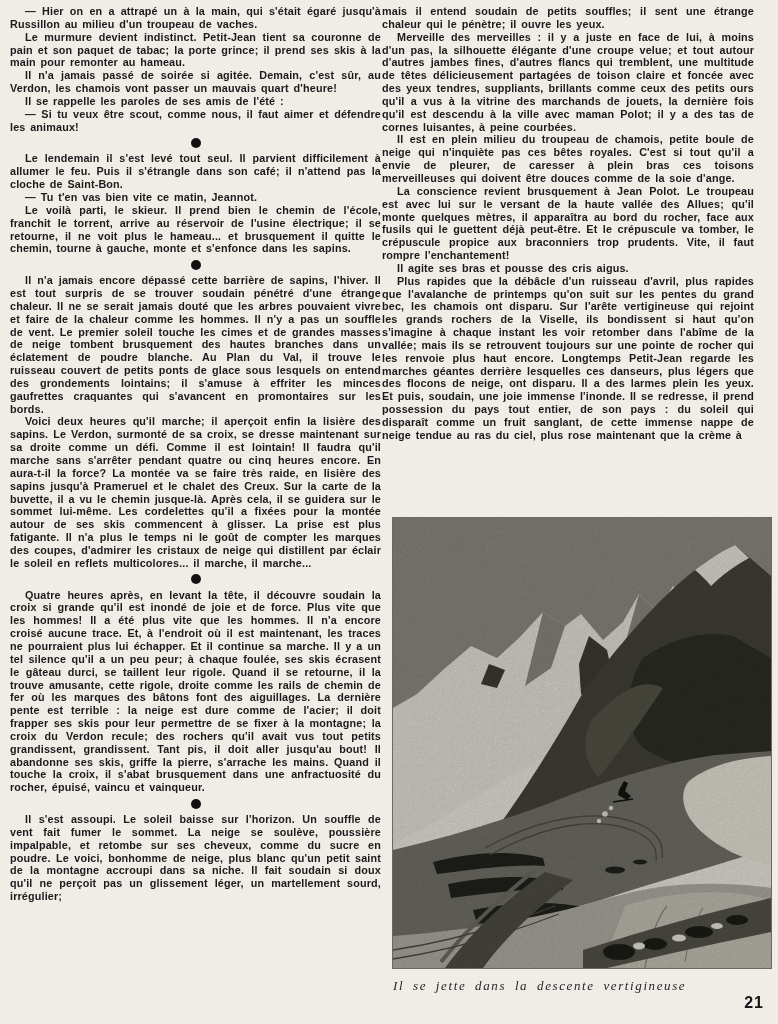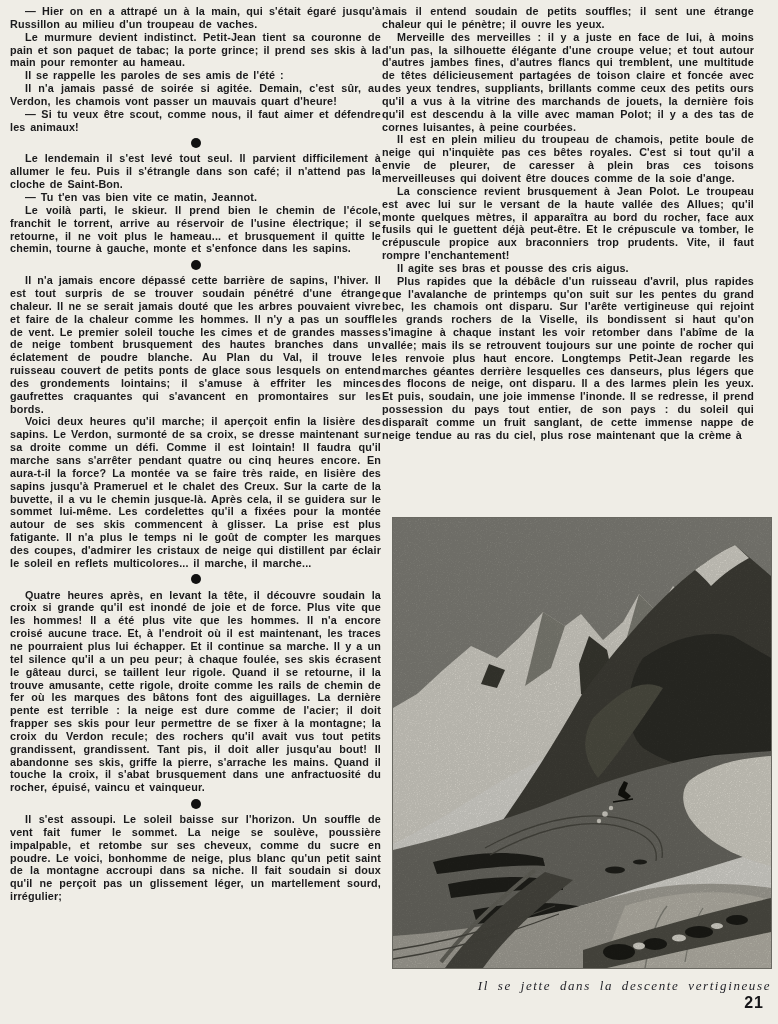--- a/index.html
+++ b/index.html
@@ -22,37 +22,37 @@
   .sep .dot { width:10px; height:10px; border-radius:50%; background:#111; }
   .figure-wrap {
     position:absolute; left:393px; top:518px; width:378px; height:450px;
     outline:1px solid #6a6962;
   }
   .figure-wrap svg { display:block; width:378px; height:450px; }
   .caption {
     position:absolute; left:393px; top:978px; width:378px;
     font-family:"Liberation Serif", serif; font-style:italic;
     font-size:13px; letter-spacing:1.6px; word-spacing:4px;
-    text-align:right; color:#24242a;
+    text-align:left; color:#24242a;
   }
   .page-number {
     position:absolute; right:14px; top:994px;
     font-size:16px; font-weight:bold; letter-spacing:1px; color:#151518;
   }
 </style>
 </head>
 <body>
 
 <div class="page">
 
   <div class="col col-left">
     <p>— Hier on en a attrapé un à la main, qui s'était égaré jusqu'à Russillon au milieu d'un troupeau de vaches.</p>
     <p>Le murmure devient indistinct. Petit-Jean tient sa couronne de pain et son paquet de tabac; la porte grince; il prend ses skis à la main pour remonter au hameau.</p>
+    <p>Il n'a jamais passé de soirée si agitée. Demain, c'est sûr, au Verdon, les chamois vont passer un mauvais quart d'heure!</p>
     <p>Il se rappelle les paroles de ses amis de l'été :</p>
-    <p>Il n'a jamais passé de soirée si agitée. Demain, c'est sûr, au Verdon, les chamois vont passer un mauvais quart d'heure!</p>
     <p>— Si tu veux être scout, comme nous, il faut aimer et défendre les animaux!</p>
     <div class="sep">
         <span class="dot"></span>
       </div>
     <p>Le lendemain il s'est levé tout seul. Il parvient difficilement à allumer le feu. Puis il s'étrangle dans son café; il n'attend pas la cloche de Saint-Bon.</p>
     <p>— Tu t'en vas bien vite ce matin, Jeannot.</p>
     <p>Le voilà parti, le skieur. Il prend bien le chemin de l'école, franchit le torrent, arrive au réservoir de l'usine électrique; il se retourne, il ne voit plus le hameau... et brusquement il quitte le chemin, tourne à gauche, monte et s'enfonce dans les sapins.</p>
     <div class="sep">
         <span class="dot"></span>
       </div>

